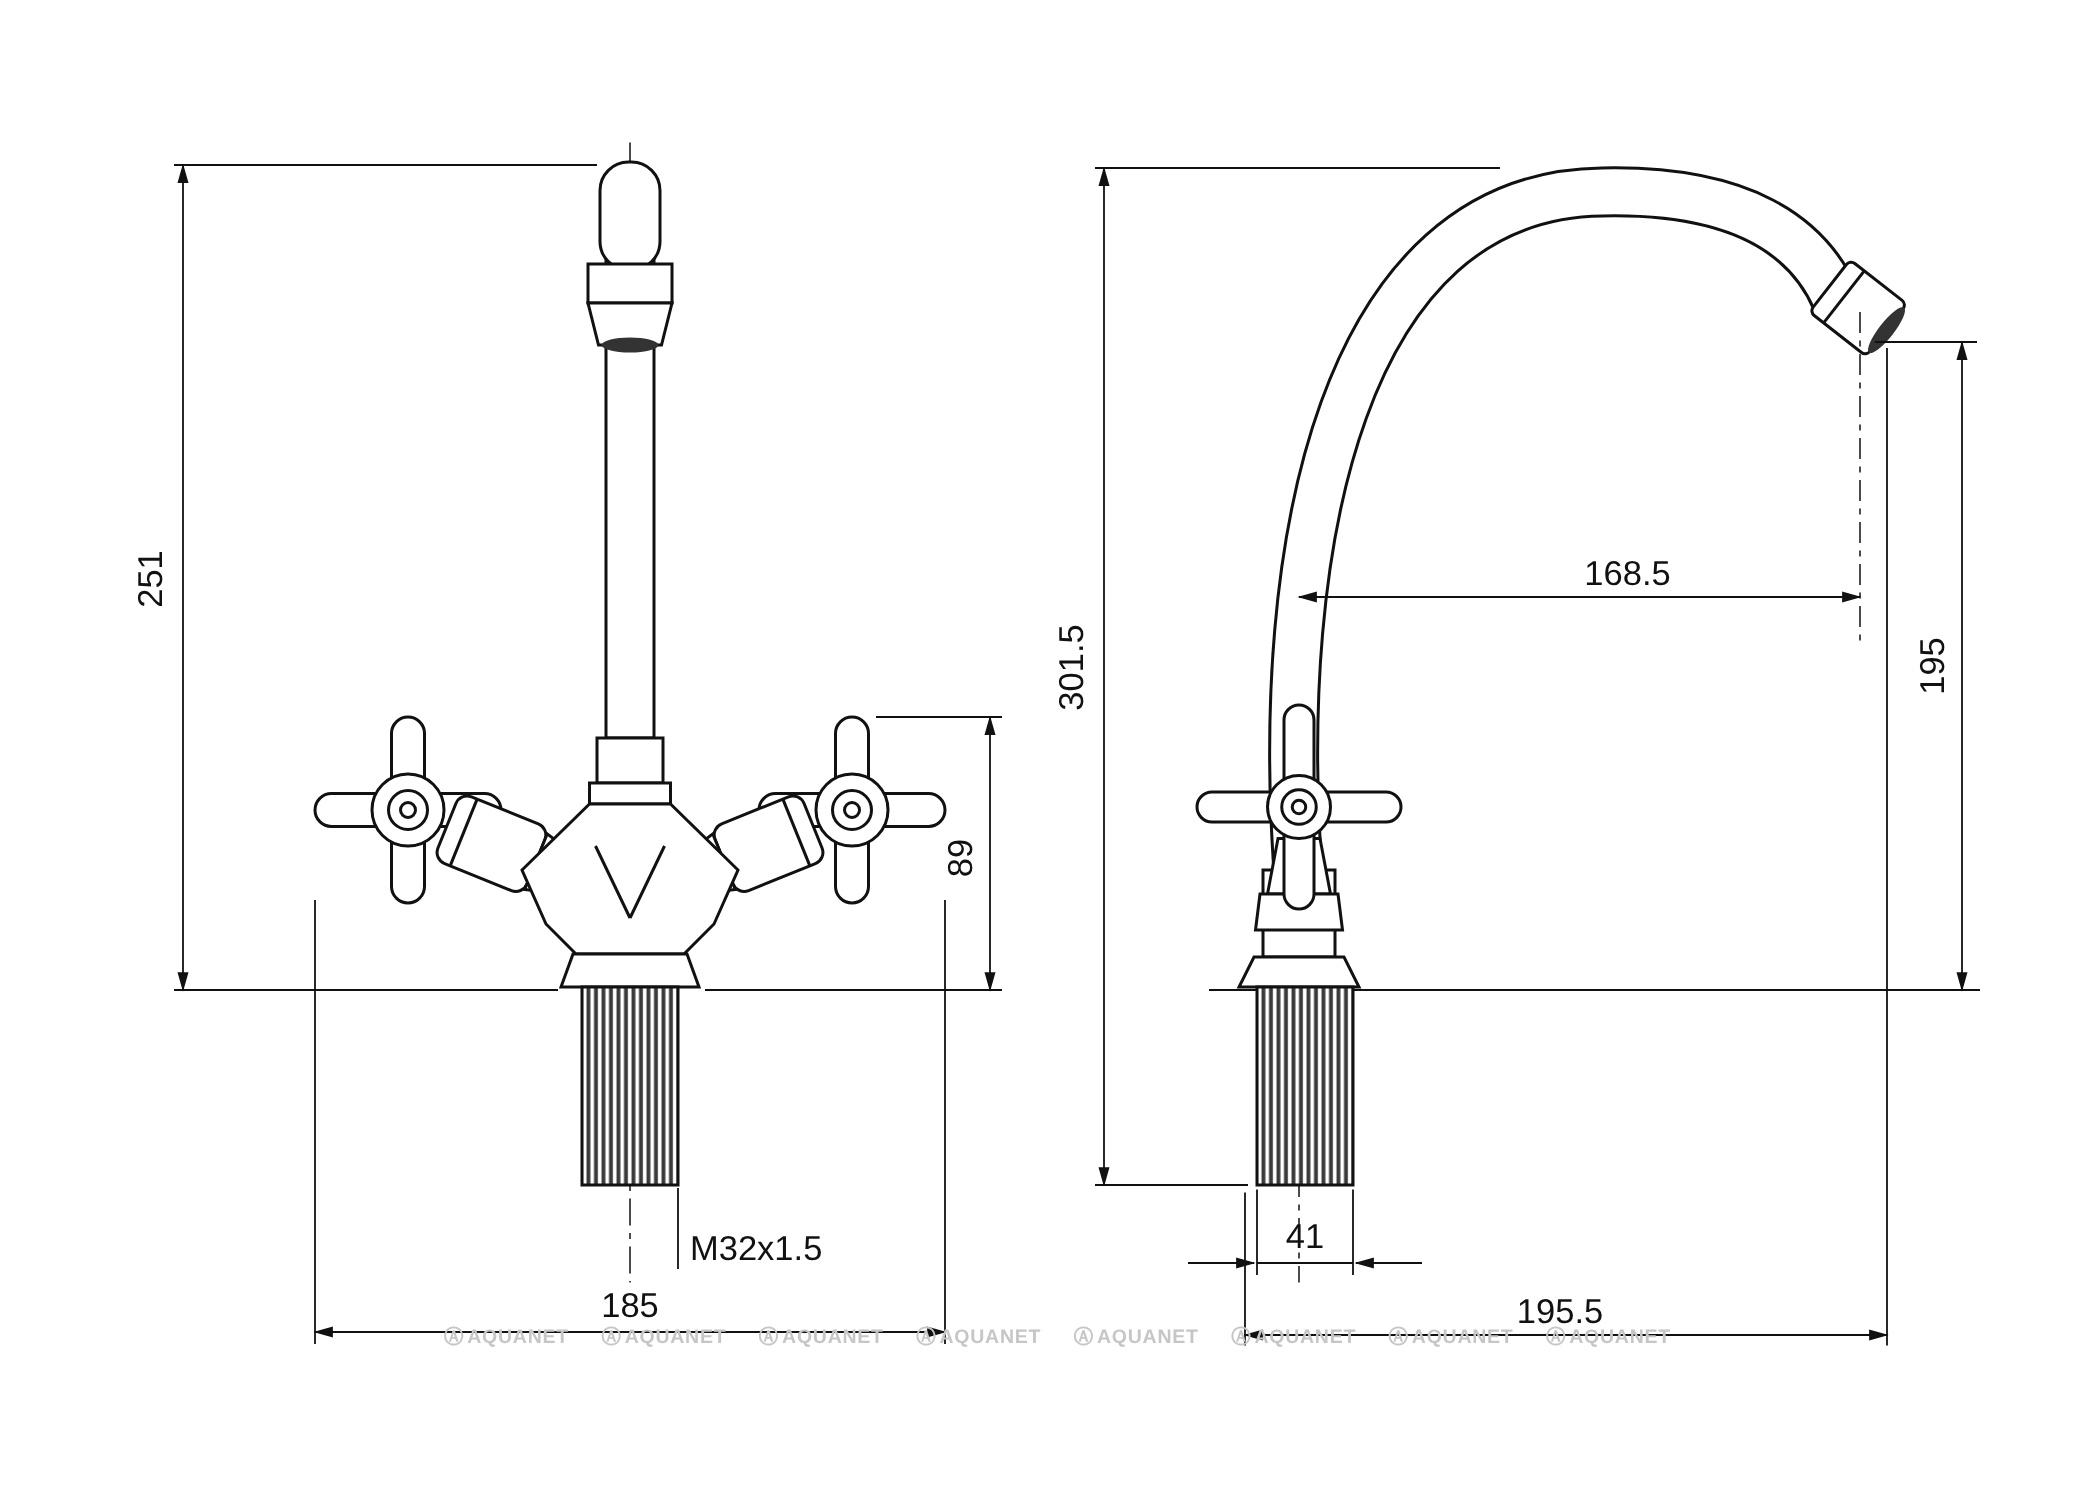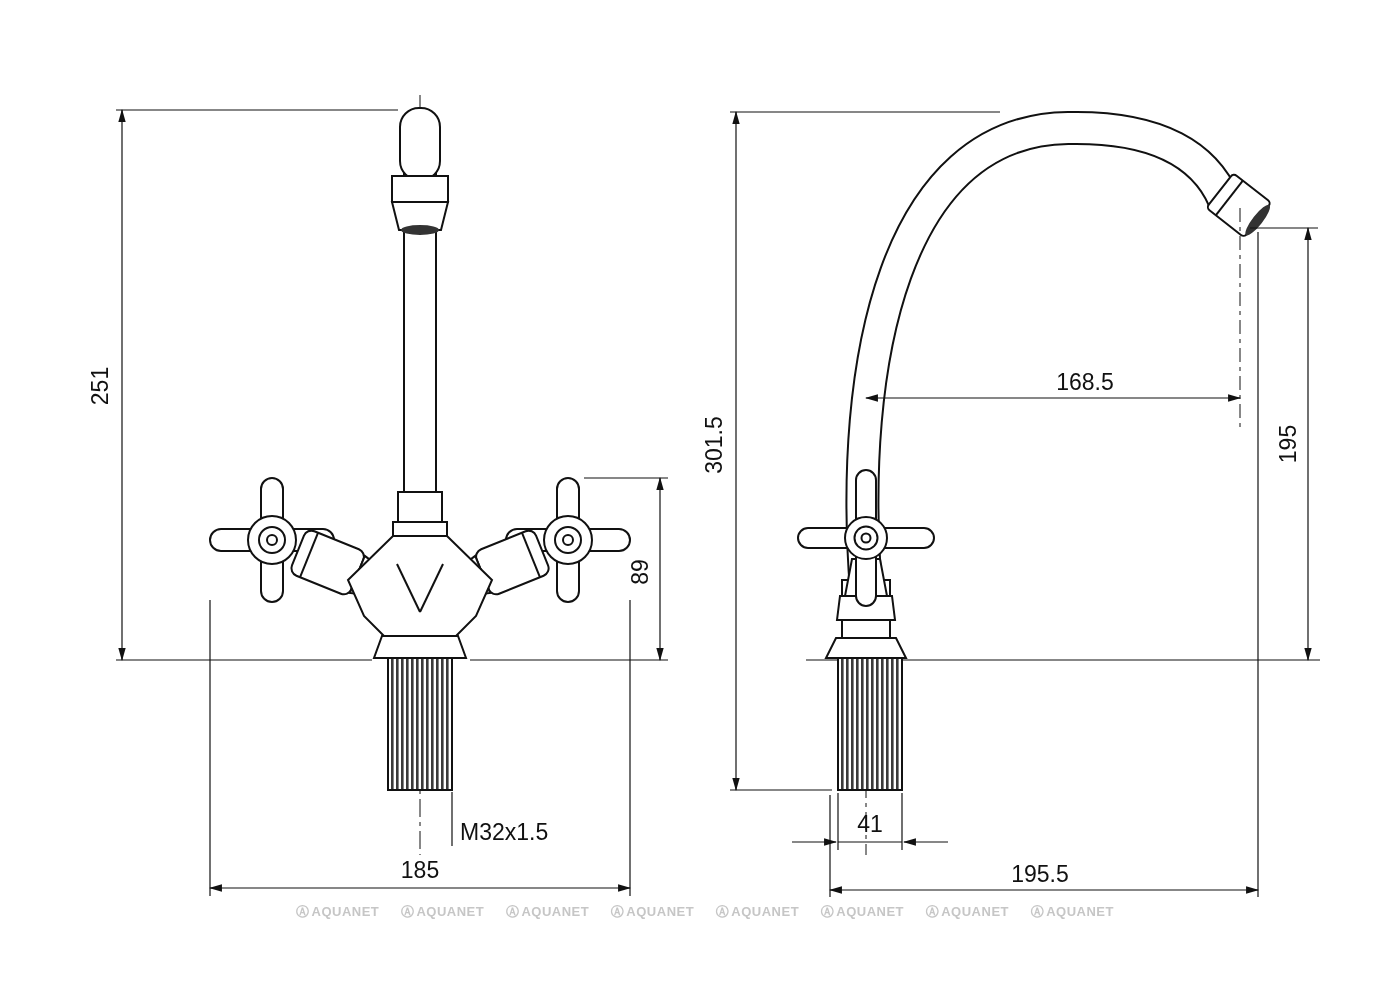--- a/index.html
+++ b/index.html
@@ -1,20 +1,20 @@
 <!DOCTYPE html>
 <html><head>
 <meta charset="utf-8">
 <style>
   html,body{margin:0;padding:0;background:#fff;}
   .canvas{position:relative;width:1400px;height:1000px;background:#ffffff;overflow:hidden;
           font-family:"Liberation Sans",sans-serif;}
   svg{position:absolute;left:0;top:0;}
   svg text{font-family:"Liberation Sans",sans-serif;font-size:23px;fill:#111;}
-  .watermark-row{position:absolute;left:296px;top:903px;width:818px;display:flex;
+  .watermark-row{position:absolute;left:296px;top:882px;width:818px;display:flex;
                  justify-content:space-between;color:#c6c6c6;font-size:13px;font-weight:bold;
                  letter-spacing:.5px;user-select:none;}
   .wm{white-space:nowrap;}
   .wm .logo{margin-right:2px;font-weight:bold;}
 </style>
 </head>
 <body>
 
 <div class="canvas">
 

